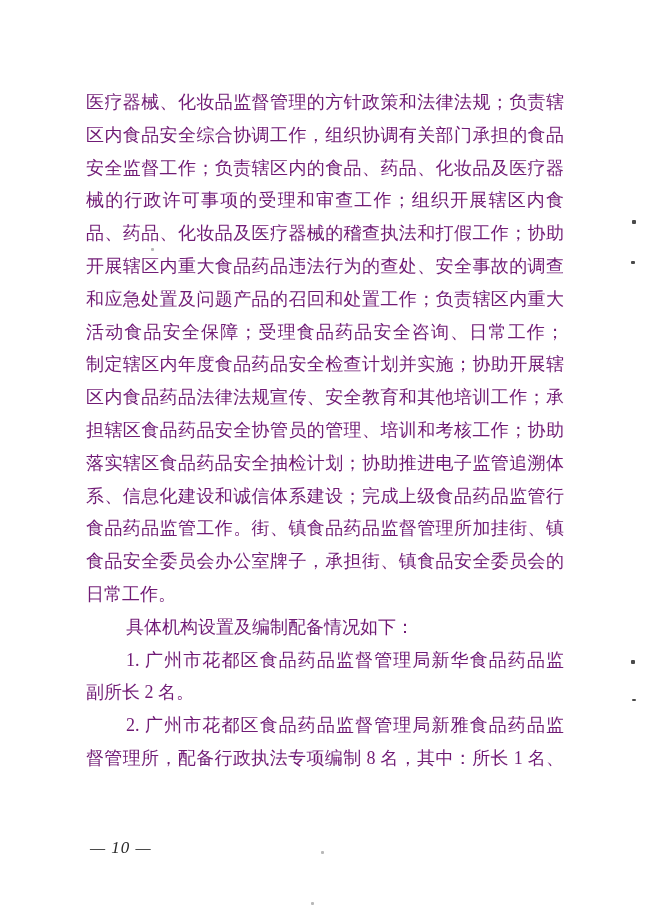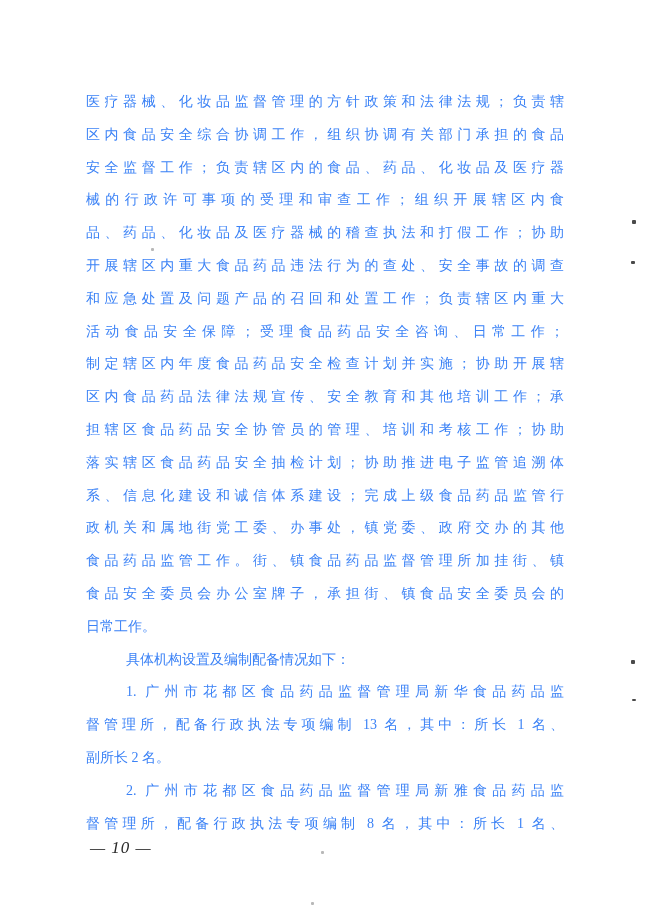--- a/index.html
+++ b/index.html
@@ -16,25 +16,25 @@
     color: #1f1f1f;
     overflow: hidden;
   }
   .body-text {
     position: absolute;
     left: 86px;
     top: 86px;
     width: 478px;
   }
   .line {
-    font-size: 14px;
+    font-size: 18px;
     line-height: 32.8px;
     height: 32.8px;
     white-space: nowrap;
-    color: #3b82f6;
+    color: #701a75;
     text-align: left;
   }
   .line.justify {
     white-space: normal;
     text-align: justify;
     text-align-last: justify;
     text-justify: inter-character;
   }
   .line.indent {
     padding-left: 40px;
@@ -72,27 +72,25 @@
     <div class="line justify">械的行政许可事项的受理和审查工作；组织开展辖区内食</div>
     <div class="line justify">品、药品、化妆品及医疗器械的稽查执法和打假工作；协助</div>
     <div class="line justify">开展辖区内重大食品药品违法行为的查处、安全事故的调查</div>
     <div class="line justify">和应急处置及问题产品的召回和处置工作；负责辖区内重大</div>
     <div class="line justify">活动食品安全保障；受理食品药品安全咨询、日常工作；</div>
     <div class="line justify">制定辖区内年度食品药品安全检查计划并实施；协助开展辖</div>
     <div class="line justify">区内食品药品法律法规宣传、安全教育和其他培训工作；承</div>
     <div class="line justify">担辖区食品药品安全协管员的管理、培训和考核工作；协助</div>
     <div class="line justify">落实辖区食品药品安全抽检计划；协助推进电子监管追溯体</div>
     <div class="line justify">系、信息化建设和诚信体系建设；完成上级食品药品监管行</div>
-    <div class="line justify">政机关和属地街党工委、办事处，镇党委、政府交办的其他</div>
     <div class="line justify">食品药品监管工作。街、镇食品药品监督管理所加挂街、镇</div>
     <div class="line justify">食品安全委员会办公室牌子，承担街、镇食品安全委员会的</div>
     <div class="line">日常工作。</div>
     <div class="line indent">具体机构设置及编制配备情况如下：</div>
     <div class="line indent justify">1. 广州市花都区食品药品监督管理局新华食品药品监</div>
-    <div class="line justify">督管理所，配备行政执法专项编制 13 名，其中：所长 1 名、</div>
     <div class="line">副所长 2 名。</div>
     <div class="line indent justify">2. 广州市花都区食品药品监督管理局新雅食品药品监</div>
     <div class="line justify">督管理所，配备行政执法专项编制 8 名，其中：所长 1 名、</div>
   </div>
 
   <div class="page-footer">— 10 —</div>
 
   <div class="speck dark" style="left:632px; top:220px; width:4px; height:4px;"></div>
   <div class="speck dark" style="left:631px; top:261px; width:4px; height:3px;"></div>
   <div class="speck dark" style="left:631px; top:660px; width:4px; height:4px;"></div>

